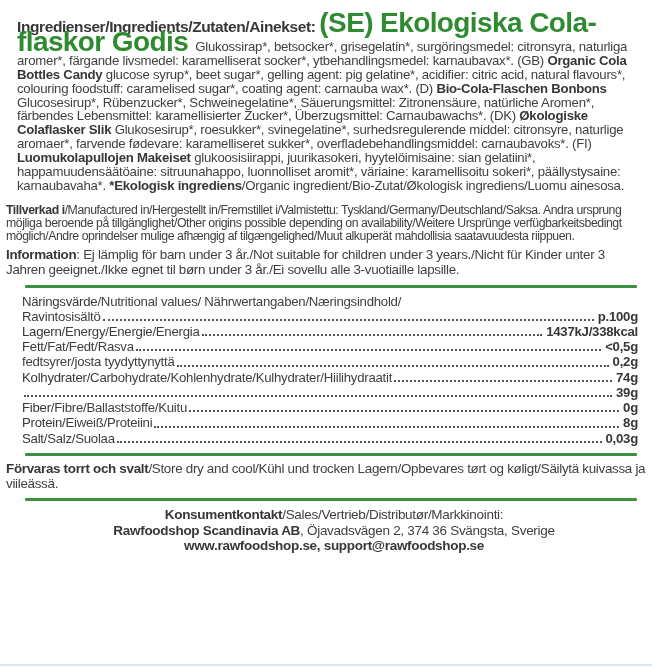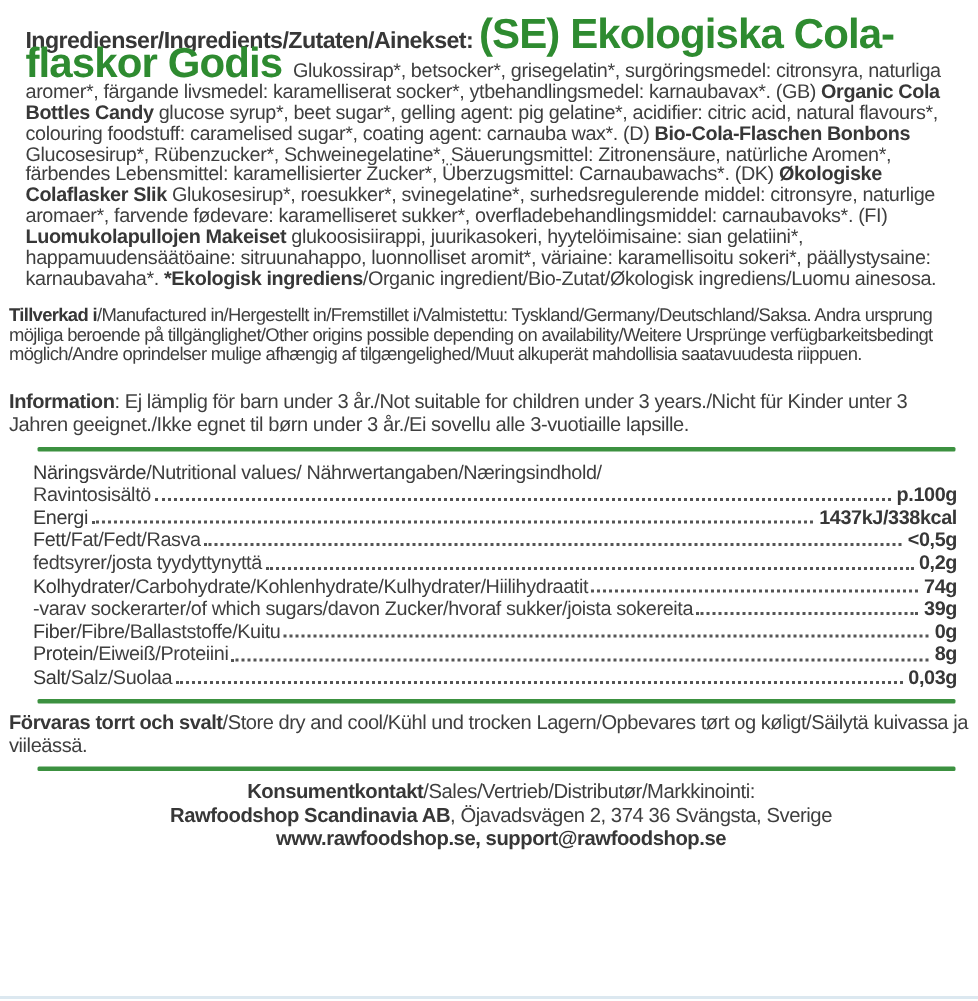--- a/index.html
+++ b/index.html
@@ -25,21 +25,21 @@
   }
   .seg-b{font-weight:700;color:#373737;}
   .seg-n{font-weight:400;}
 
   
   .made-in{
     margin:1px 0 0 0;
     font-size:12.3px;line-height:13.2px;letter-spacing:-0.45px;
   }
   .info{
-    margin:18px 0 0 0;
+    margin:5px 0 0 0;
     font-size:13.4px;line-height:14.6px;letter-spacing:-0.3px;
   }
 
   
   .rule{height:3px;background:var(--green-rule,#3c9140);margin:7px 9px 6px 19px;border-radius:1px;}
 
   
   .nutrition{margin:2px 8px 0 16px;font-size:13.2px;line-height:15.2px;letter-spacing:-0.25px;}
   .nut-line{display:flex;align-items:baseline;}
   .nut-bold{font-weight:400;color:#373737;white-space:pre;}
@@ -78,21 +78,22 @@
       <div class="nut-line">
         <span class="nut-bold">Näringsvärde</span>
         <span class="nut-text">/Nutritional values/ Nährwertangaben/Næringsindhold/</span>
       </div>
       <div class="nut-line">
         <span class="nut-text">Ravintosisältö</span>
         <div class="leader"></div>
         <span class="nut-value">p.100g</span>
       </div>
       <div class="nut-line">
-        <span class="nut-bold">Energi</span>
+        <span class="nut-bold">Lagern</span>
+        <span class="nut-text">/Energy/Energie/Energia</span>
         <div class="leader"></div>
         <span class="nut-value">1437kJ/338kcal</span>
       </div>
       <div class="nut-line">
         <span class="nut-bold">Fett</span>
         <span class="nut-text">/Fat/Fedt/Rasva</span>
         <div class="leader"></div>
         <span class="nut-value">&lt;0,5g</span>
       </div>
       <div class="nut-line">
@@ -100,21 +101,20 @@
         <div class="leader"></div>
         <span class="nut-value">0,2g</span>
       </div>
       <div class="nut-line">
         <span class="nut-bold">Kolhydrater</span>
         <span class="nut-text">/Carbohydrate/Kohlenhydrate/Kulhydrater/Hiilihydraatit</span>
         <div class="leader"></div>
         <span class="nut-value">74g</span>
       </div>
       <div class="nut-line">
-        <span class="nut-text">-varav sockerarter/of which sugars/davon Zucker/hvoraf sukker/joista sokereita</span>
         <div class="leader"></div>
         <span class="nut-value">39g</span>
       </div>
       <div class="nut-line">
         <span class="nut-bold">Fiber</span>
         <span class="nut-text">/Fibre/Ballaststoffe/Kuitu</span>
         <div class="leader"></div>
         <span class="nut-value">0g</span>
       </div>
       <div class="nut-line">

